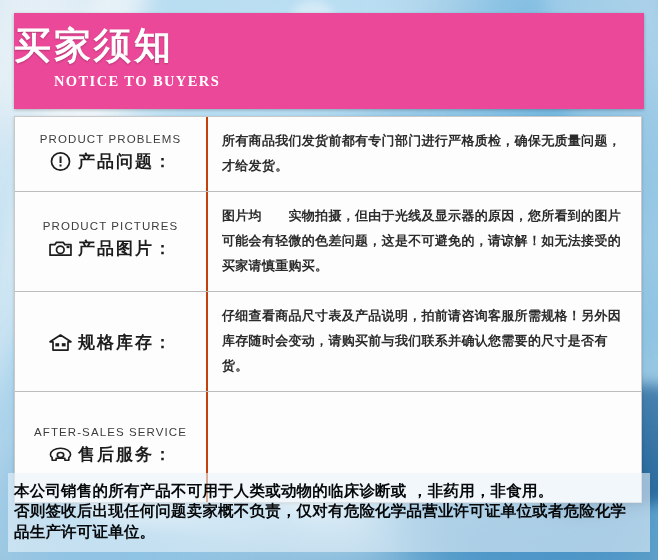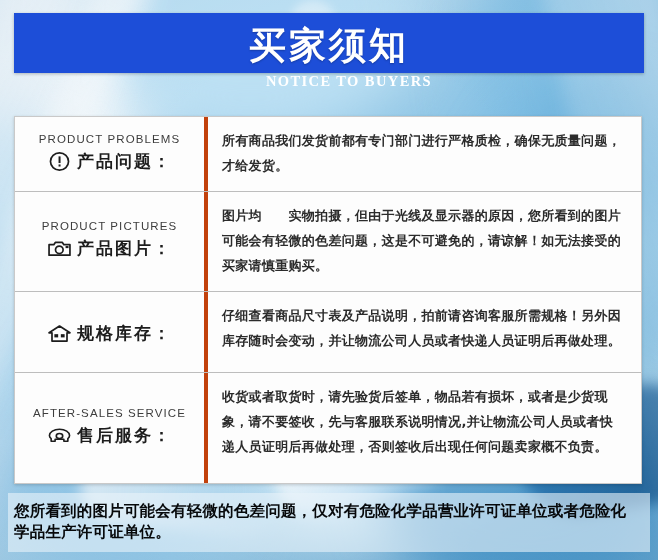--- a/index.html
+++ b/index.html
@@ -36,24 +36,24 @@
   .c3{left:470px;top:300px;width:170px;height:150px;background:linear-gradient(140deg,rgba(20,88,144,.55),rgba(96,170,214,.35));filter:blur(18px);}
   .c4{left:120px;top:500px;width:200px;height:70px;background:linear-gradient(90deg,rgba(255,255,255,.75),rgba(176,216,240,.3));transform:rotate(6deg);}
   .dot{position:absolute;border-radius:50%;filter:blur(4px);background:rgba(255,255,255,.8);}
   .d1{left:330px;top:40px;width:46px;height:46px;opacity:.5;}
   .d2{left:520px;top:170px;width:64px;height:64px;opacity:.35;}
   .d3{left:60px;top:330px;width:40px;height:40px;opacity:.45;}
   .vignette{position:absolute;inset:0;background:radial-gradient(ellipse at 50% 45%,rgba(255,255,255,0) 40%,rgba(60,130,180,.20) 100%);}
 
   
   .banner{
-    position:absolute;left:14px;top:13px;width:630px;height:60px;
-    background:#1d4ed8;
+    position:absolute;left:14px;top:13px;width:630px;height:96px;
+    background:#ec4899;
     box-shadow:0 1px 3px rgba(0,0,0,.25);
-    text-align:center;
+    text-align:left;
   }
   .banner-cn{
     color:#fff;font-family:"DejaVu Serif","Liberation Serif",serif;
     font-size:37px;font-weight:700;letter-spacing:3px;
     line-height:1;padding-top:14px;
     text-shadow:0 1px 2px rgba(0,0,0,.25);
   }
   .banner-en{
     color:#fff;font-family:"Liberation Serif","DejaVu Serif",serif;
     font-size:14.5px;font-weight:700;letter-spacing:1.4px;
@@ -66,21 +66,21 @@
     position:absolute;left:14px;top:116px;width:628px;
     background:#fdfdfd;
     border:1px solid #c9c9c9;
     box-shadow:0 1px 3px rgba(0,0,0,.18);
     box-sizing:border-box;
   }
   .row{display:flex;border-bottom:1px solid #bdbdbd;box-sizing:border-box;}
   .row:last-child{border-bottom:none;}
   .cell-label{
     width:193px;flex:0 0 193px;
-    border-right:4px solid #c2410c;
+    border-right:2px solid #c2410c;
     display:flex;flex-direction:column;align-items:center;justify-content:center;
     padding:9px 4px 11px;box-sizing:border-box;
   }
   .lab-en{
     font-size:11.5px;color:#3d3d3d;letter-spacing:1.1px;font-weight:400;
     white-space:nowrap;text-align:center;
   }
   .lab-cn{
     display:flex;align-items:center;gap:5px;margin-top:5px;
     font-size:17px;color:#1d1d1d;font-weight:700;letter-spacing:2px;
@@ -186,38 +186,38 @@
           <span class="ico">
             <svg viewBox="0 0 26 20">
                 <path d="M13 2.2 24 9.3h-3.1V18H5.1V9.3H2z" fill="none" stroke="#1d1d1d" stroke-width="1.8" stroke-linejoin="round"></path>
                 <rect x="7.6" y="10.7" width="4" height="3.4" fill="#1d1d1d"></rect>
                 <rect x="14.4" y="10.7" width="4" height="3.4" fill="#1d1d1d"></rect>
               </svg>
           </span>
           <span>规格库存：</span>
         </div>
       </div>
-      <div class="cell-body">仔细查看商品尺寸表及产品说明，拍前请咨询客服所需规格！另外因库存随时会变动，并让物流公司人员或者快递人员证明后再做处理。</div>
+      <div class="cell-body">仔细查看商品尺寸表及产品说明，拍前请咨询客服所需规格！另外因库存随时会变动，请购买前与我们联系并确认您需要的尺寸是否有货。</div>
     </div>
 
     <div class="row r4">
       <div class="cell-label">
         <div class="lab-en">AFTER-SALES SERVICE</div>
         <div class="lab-cn">
           <span class="ico">
             <svg viewBox="0 0 26 20">
                 <path d="M13 3.4c-6 0-10.6 3.2-10.6 6.6 0 1.3.7 2.4 1.8 3.3V16h4.2v-2.1h9.2V16h4.2v-2.7c1.1-.9 1.8-2 1.8-3.3 0-3.4-4.6-6.6-10.6-6.6z" fill="none" stroke="#1d1d1d" stroke-width="1.7" stroke-linejoin="round"></path>
                 <ellipse cx="13" cy="10.5" rx="3.4" ry="2.6" fill="none" stroke="#1d1d1d" stroke-width="1.7"></ellipse>
               </svg>
           </span>
           <span>售后服务：</span>
         </div>
       </div>
-      <div class="cell-body">收货或者取货时，请先验货后签单，物品若有损坏，或者是少货现象，请不要签收，先与客服联系说明情况,并让物流公司人员或者快递人员证明后再做处理，否则签收后出现任何问题卖家概不负责。</div>
     </div>
 
   </div>
 
   <div class="footer">
-    <p>您所看到的图片可能会有轻微的色差问题，仅对有危险化学品营业许可证单位或者危险化学品生产许可证单位。</p>
+    <p>本公司销售的所有产品不可用于人类或动物的临床诊断或 ，非药用，非食用。</p>
+    <p>否则签收后出现任何问题卖家概不负责，仅对有危险化学品营业许可证单位或者危险化学品生产许可证单位。</p>
   </div>
 
 </div>
 
 </body></html>

